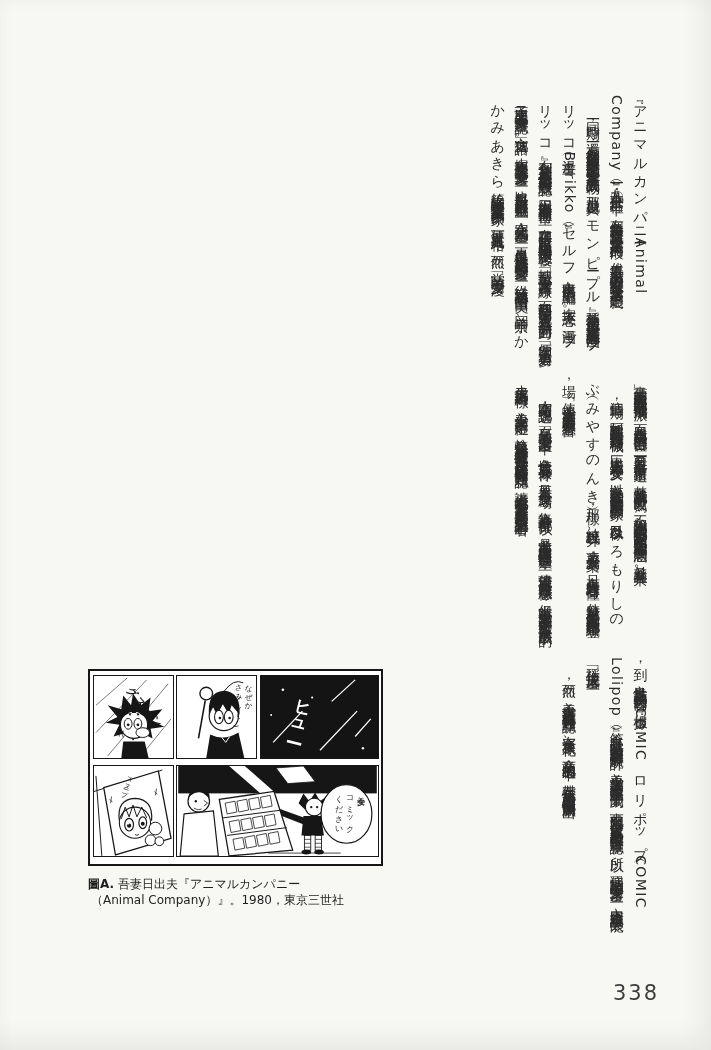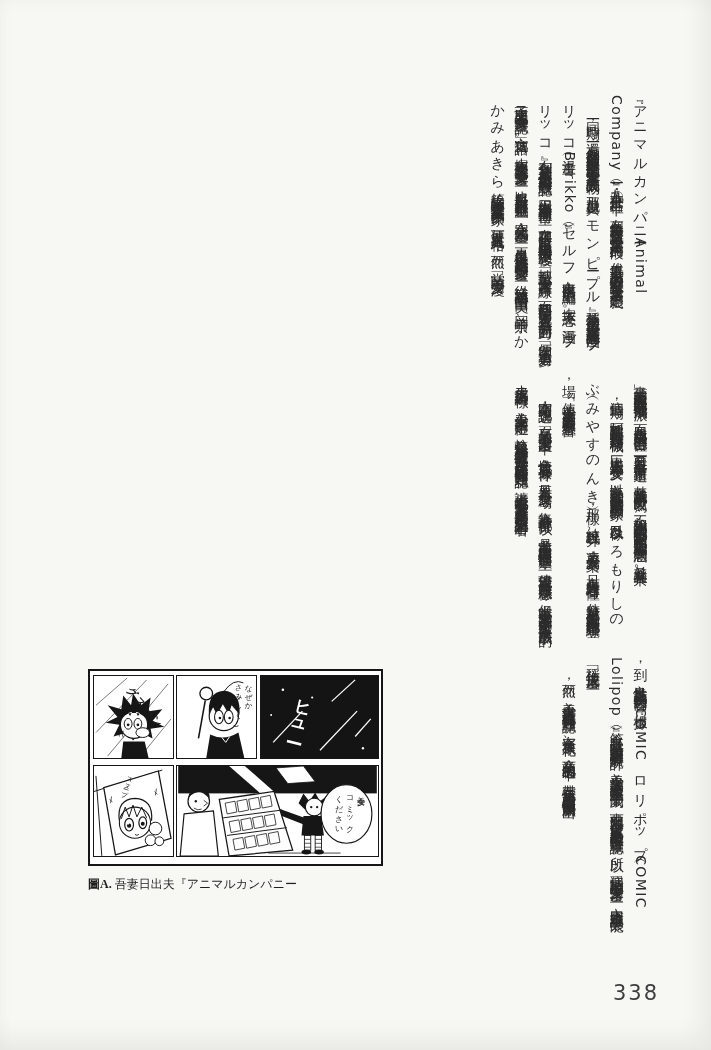--- a/index.html
+++ b/index.html
@@ -59,21 +59,21 @@
     left:34px;top:5px;writing-mode:vertical-rl;font-size:6.5px;line-height:8px;
     transform:rotate(18deg);transform-origin:left top;letter-spacing:0;
   }
   .balloon-text{
     right:12px;top:24px;writing-mode:vertical-rl;font-size:8px;
     line-height:11px;white-space:pre-line;letter-spacing:1px;
   }
 
   .caption{
     position:absolute;left:88px;top:876px;width:310px;
-    font-size:12px;line-height:16px;color:#1f1f1f;font-family:Liberation Serif, serif;
+    font-size:12px;line-height:16px;color:#1f1f1f;
   }
   .caption .cap-label{font-weight:bold;}
   .caption .cap-line2{padding-left:3px;}
 
   .page-number{
     position:absolute;right:52px;top:981px;
     font-size:21px;font-weight:normal;color:#3d3d3d;letter-spacing:2px;
   }
 </style>
 </head>
@@ -222,15 +222,16 @@
     </svg>
     <div class="speech balloon-text">美少女
 コミック
 ください</div>
   </div>
 
 </div>
 
 <div class="caption">
   <div><span class="cap-label">圖A.</span> <span>吾妻日出夫『アニマルカンパニー</span></div>
+  <div class="cap-line2">（Animal Company）』。1980，東京三世社</div>
 </div>
 
 <div class="page-number">338</div>
 
 </body></html>

